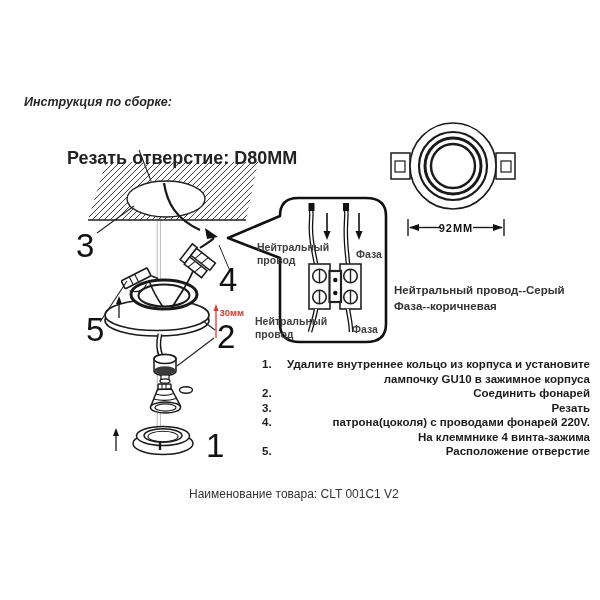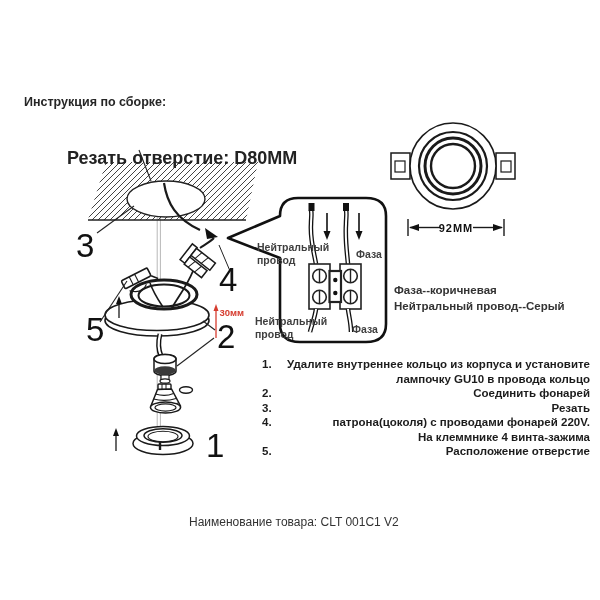--- a/index.html
+++ b/index.html
@@ -1,28 +1,28 @@
 <!DOCTYPE html>
 <html><head>
 <meta charset="utf-8">
 <style>
   html,body{margin:0;padding:0;background:#fff;}
   #page{position:relative;width:600px;height:600px;background:#fff;overflow:hidden;
         font-family:"Liberation Sans","DejaVu Sans",sans-serif;color:#1f1f1f;}
   #art{position:absolute;left:0;top:0;}
   .txt{position:absolute;white-space:nowrap;}
-  .title{left:24px;top:95px;font-size:12.5px;font-weight:600;color:#262626;}
+  .title{left:24px;top:95px;font-size:12.5px;font-weight:600;color:#262626;font-style:italic;}
   .cutnote{left:67px;top:148px;font-size:18px;font-weight:700;color:#222;}
   .lbl{font-size:10.5px;font-weight:600;color:#3f3f3f;line-height:13px;white-space:normal;}
   .lbl-nt{left:257px;top:241px;width:64px;}
   .lbl-ft{left:356px;top:248px;}
   .lbl-nb{left:255px;top:315px;width:64px;}
   .lbl-fb{left:352px;top:323px;}
   .wire-note{left:394px;top:283px;font-size:11.5px;font-weight:600;color:#333;line-height:15.5px;}
-  .product{left:189px;top:487px;font-size:12px;color:#333;margin-top:28px;}
+  .product{left:189px;top:487px;font-size:12px;color:#333;}
   #ilist{position:absolute;left:258px;top:357px;width:332px;font-size:11.5px;
          font-weight:600;color:#1c1c1c;line-height:14.5px;}
   .li-row{display:flex;}
   .li-num{width:26px;flex:0 0 26px;padding-left:4px;box-sizing:border-box;}
   .li-text{flex:1;text-align:right;}
 </style>
 </head>
 <body>
 
 <div id="page">
@@ -219,30 +219,30 @@
 
   <div class="txt title">Инструкция по сборке:</div>
   <div class="txt cutnote">Резать отверстие:  D80MM</div>
 
   <div class="txt lbl lbl-nt">Нейтральный провод</div>
   <div class="txt lbl lbl-ft">Фаза</div>
   <div class="txt lbl lbl-nb">Нейтральный провод</div>
   <div class="txt lbl lbl-fb">Фаза</div>
 
   <div class="txt wire-note">
+    <div>Нейтральный провод--Серый</div>
     <div>Фаза--коричневая</div>
-    <div>Нейтральный провод--Серый</div>
   </div>
 
   <div id="ilist">
       <div class="li-row">
         <div class="li-num">1.</div>
         <div class="li-text">
           <div>Удалите внутреннее кольцо из корпуса и установите</div>
-          <div>лампочку GU10 в провода кольцо</div>
+          <div>лампочку GU10 в зажимное корпуса</div>
         </div>
       </div>
       <div class="li-row">
         <div class="li-num">2.</div>
         <div class="li-text">
           <div>Соединить фонарей</div>
         </div>
       </div>
       <div class="li-row">
         <div class="li-num">3.</div>

